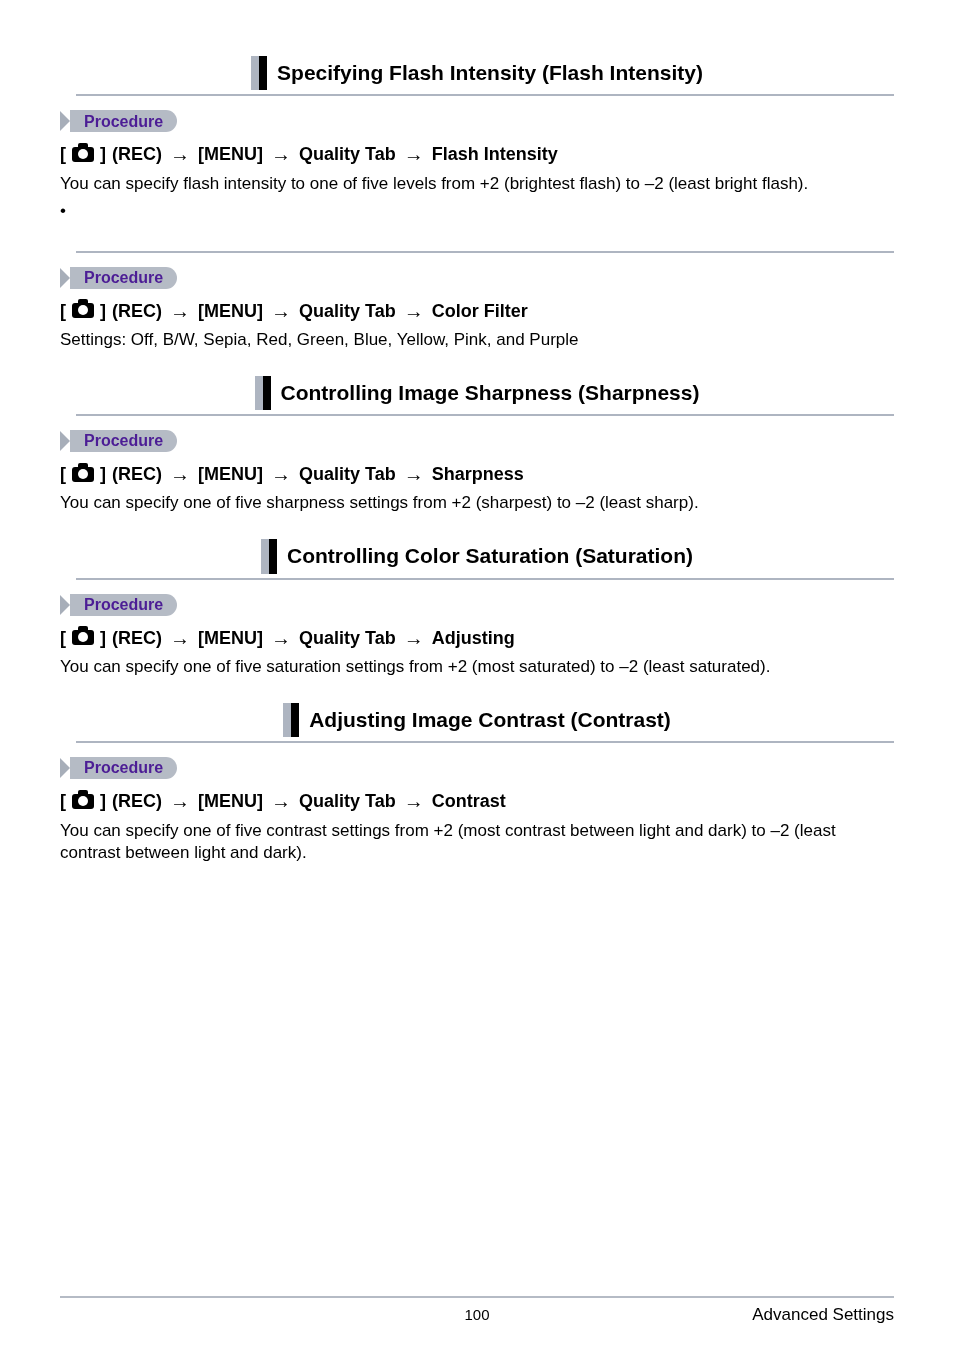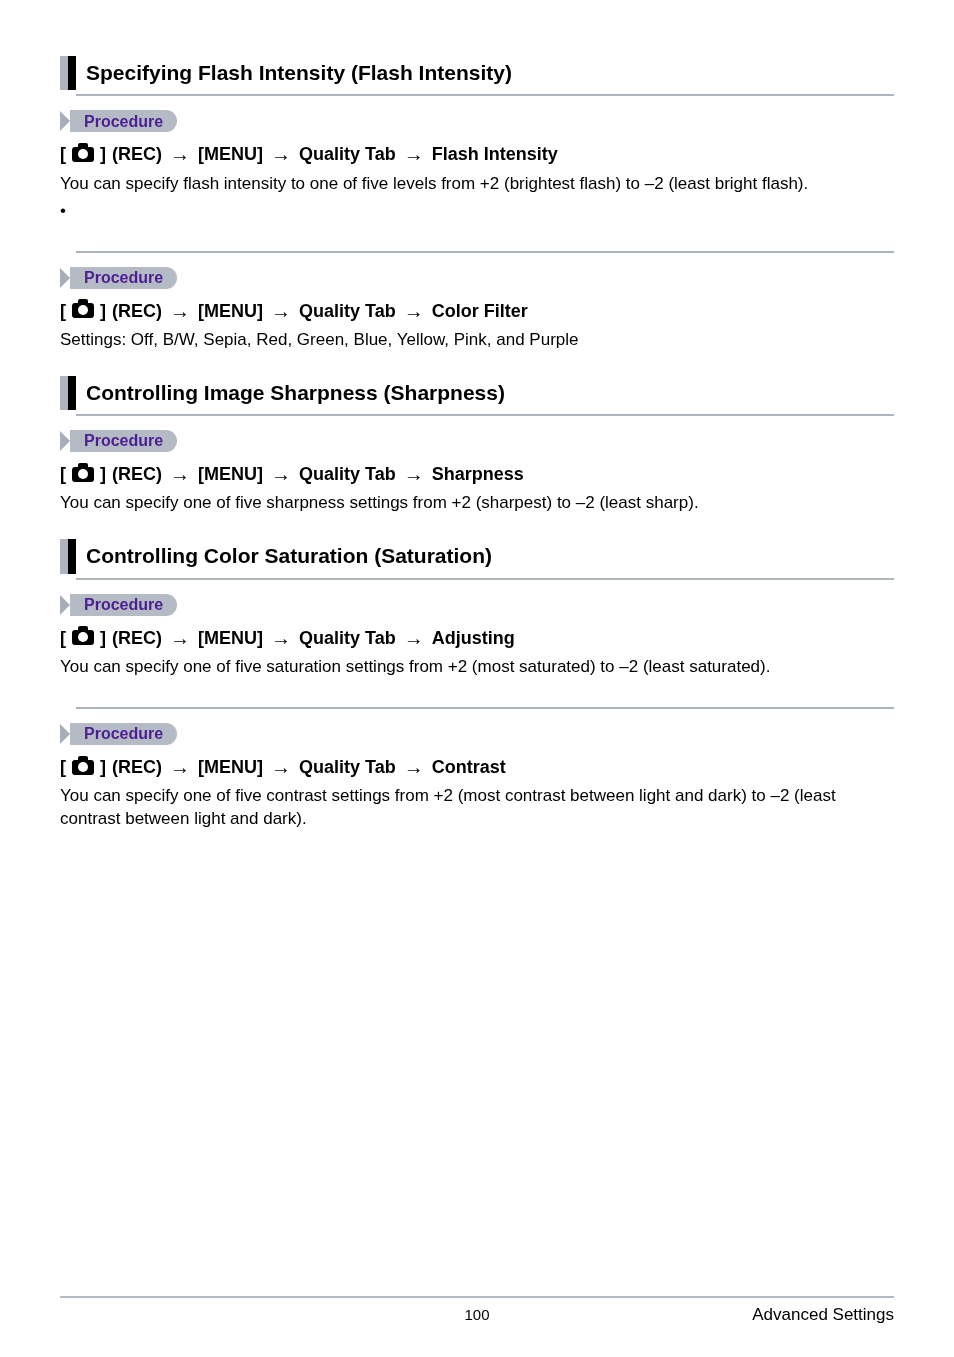--- a/index.html
+++ b/index.html
@@ -13,20 +13,21 @@
     line-height: 1.35;
     color: #000;
   }
   .page {
     padding: 56px 60px 0 60px;
   }
   .section-title {
     display: flex;
     align-items: stretch;
     margin-bottom: 4px;
+    justify-content: center;
   }
   .section-title .bar-outer {
     width: 8px;
     background: #aeb5c1;
     margin-right: 0;
   }
   .section-title .bar-inner {
     width: 8px;
     background: #000;
     margin-right: 10px;
@@ -257,20 +258,21 @@
     <span>Adjusting</span>
   </div>
 
   <p class="body-text">You can specify one of five saturation settings from +2 (most saturated) to –2 (least saturated).</p>
 
   <div class="section-gap"></div>
 
   <div class="section-title">
     <div class="bar-outer"></div>
     <div class="bar-inner"></div>
+    <h2>Adjusting Image Contrast (Contrast)</h2>
   </div>
   <div class="section-underline"></div>
 
   <div class="proc-wrap">
     <div class="proc-chevron"></div>
     <span class="proc-pill">Procedure</span>
   </div>
 
   <div class="path-line">
     <span>[</span>

